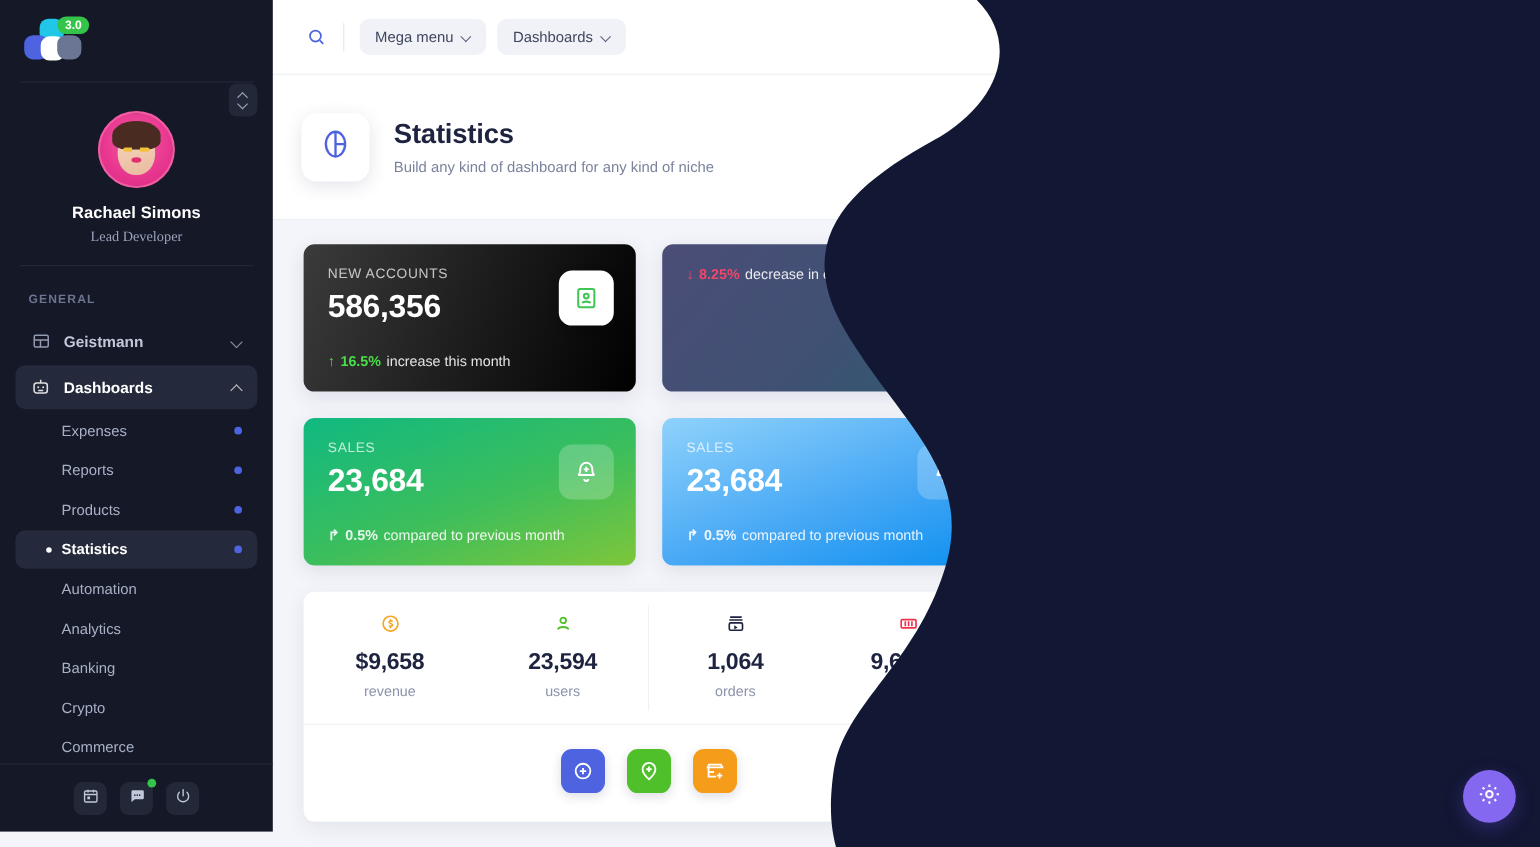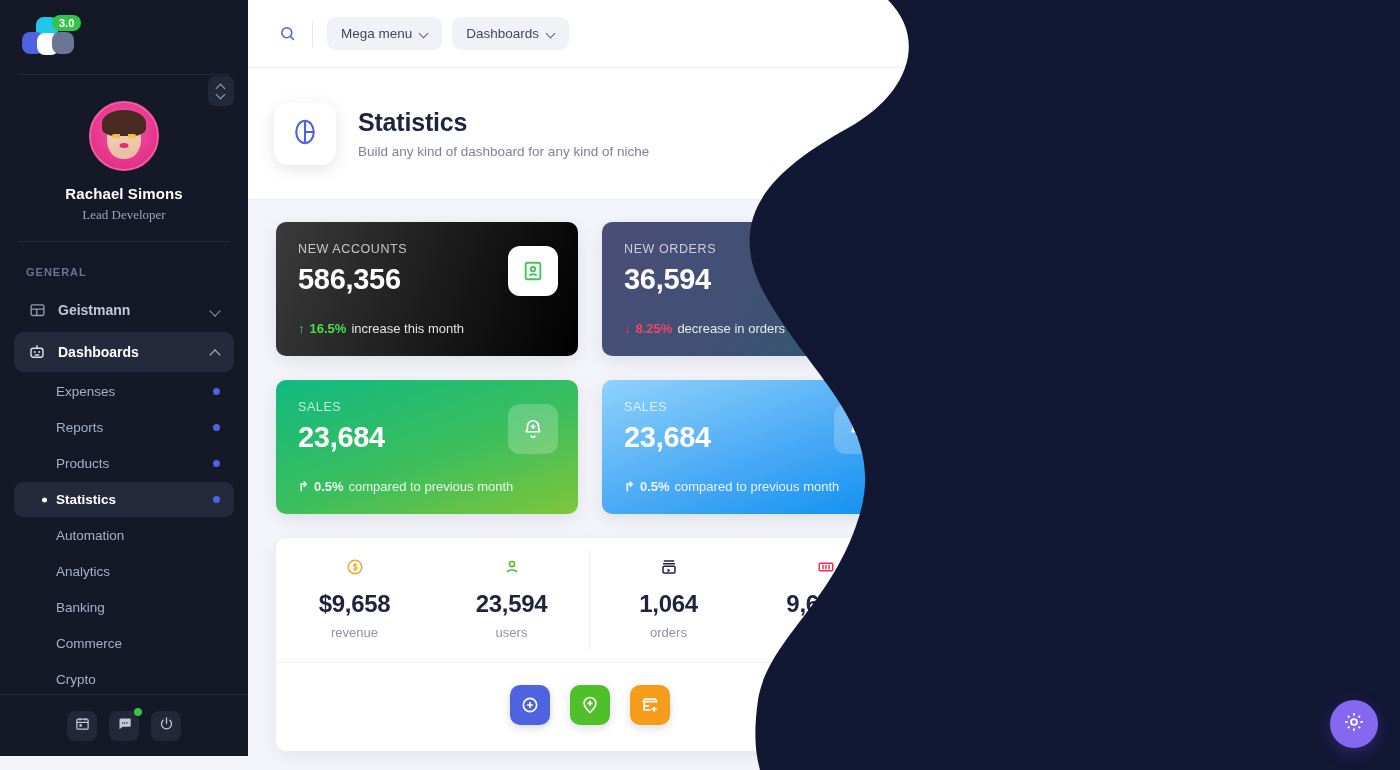--- a/index.html
+++ b/index.html
@@ -226,21 +226,21 @@
     box-shadow: 0 5px 18px rgba(30,40,80,.08); overflow: hidden;
   }
   .kpi-row { display: grid; grid-template-columns: 1fr 1fr 1fr 1fr; border-bottom: 1px solid #eef0f6; }
   .kpi-cell {
     padding: 20px 8px 22px; text-align: center; position: relative;
   }
   .kpi-cell:nth-child(2)::after {
     content: ''; position: absolute; right: 0; top: 12px; bottom: 12px; width: 1px; background: #eef0f6;
   }
   .kpi-ico { font-size: 18px; height: 24px; line-height: 24px; }
-  .kpi-val { font-size: 24px; color: #1e2340; font-weight: bold; margin-top: 8px; letter-spacing: -.3px; }
+  .kpi-val { font-size: 21px; color: #1e2340; font-weight: bold; margin-top: 8px; letter-spacing: -.3px; }
   .kpi-lab { font-size: 13px; color: #8b92a9; margin-top: 7px; }
   .kpi-actions { display: flex; justify-content: center; gap: 20px; padding: 22px 0 26px; }
   .act-btn {
     width: 40px; height: 40px; border-radius: 10px;
     display: flex; align-items: center; justify-content: center; cursor: pointer;
     box-shadow: 0 3px 10px rgba(30,40,80,.16);
   }
   .act-btn.b1 { background: #4e63e0; }
   .act-btn.b2 { background: #4fc02a; }
   .act-btn.b3 { background: #f59d1b; }
@@ -389,24 +389,24 @@
       <div class="sub-item">
         <span class="sub-label">Automation</span>
       </div>
       <div class="sub-item">
         <span class="sub-label">Analytics</span>
       </div>
       <div class="sub-item">
         <span class="sub-label">Banking</span>
       </div>
       <div class="sub-item">
+        <span class="sub-label">Crypto</span>
+      </div>
+      <div class="sub-item">
         <span class="sub-label">Commerce</span>
-      </div>
-      <div class="sub-item">
-        <span class="sub-label">Crypto</span>
       </div>
       <div class="sub-item">
         <span class="sub-label">Finance</span>
       </div>
     </div>
 
     <div class="sb-footer">
       <div class="foot-btn">
         <span>
           <svg width="15" height="15" viewBox="0 0 24 24" fill="none" stroke="#c2c8da" stroke-width="2">
@@ -551,24 +551,20 @@
             <div class="tile-ico white">
               <svg width="22" height="22" viewBox="0 0 24 24" fill="none" stroke="#3fc653" stroke-width="2">
                 <rect x="4" y="3" width="16" height="18" rx="2"></rect>
                   <circle cx="12" cy="10" r="2.4"></circle>
                 <path d="M8 17c1-2 7-2 8 0"></path>
               </svg>
             </div>
           </div>
 
           <div class="tile t-navy">
-            <div>
-              <div class="tile-cap">NEW ORDERS</div>
-              <div class="tile-val">36,594</div>
-            </div>
             <div class="tile-foot">
               <span class="pct" style="color:#f2456a">↓</span>
               <span class="pct" style="color:#f2456a">8.25%</span>
               <span>decrease in orders amounts</span>
             </div>
             <div class="tile-ico white">
               <svg width="22" height="22" viewBox="0 0 24 24" fill="#f5a623">
                 <path d="M9 21h8a2 2 0 002-1.6l1.3-6A2 2 0 0018.3 11H14V6a2.6 2.6 0 00-2.6-2.6L9 10v11z"></path>
                 <rect x="3" y="10" width="4" height="11" rx="1"></rect>
               </svg>

